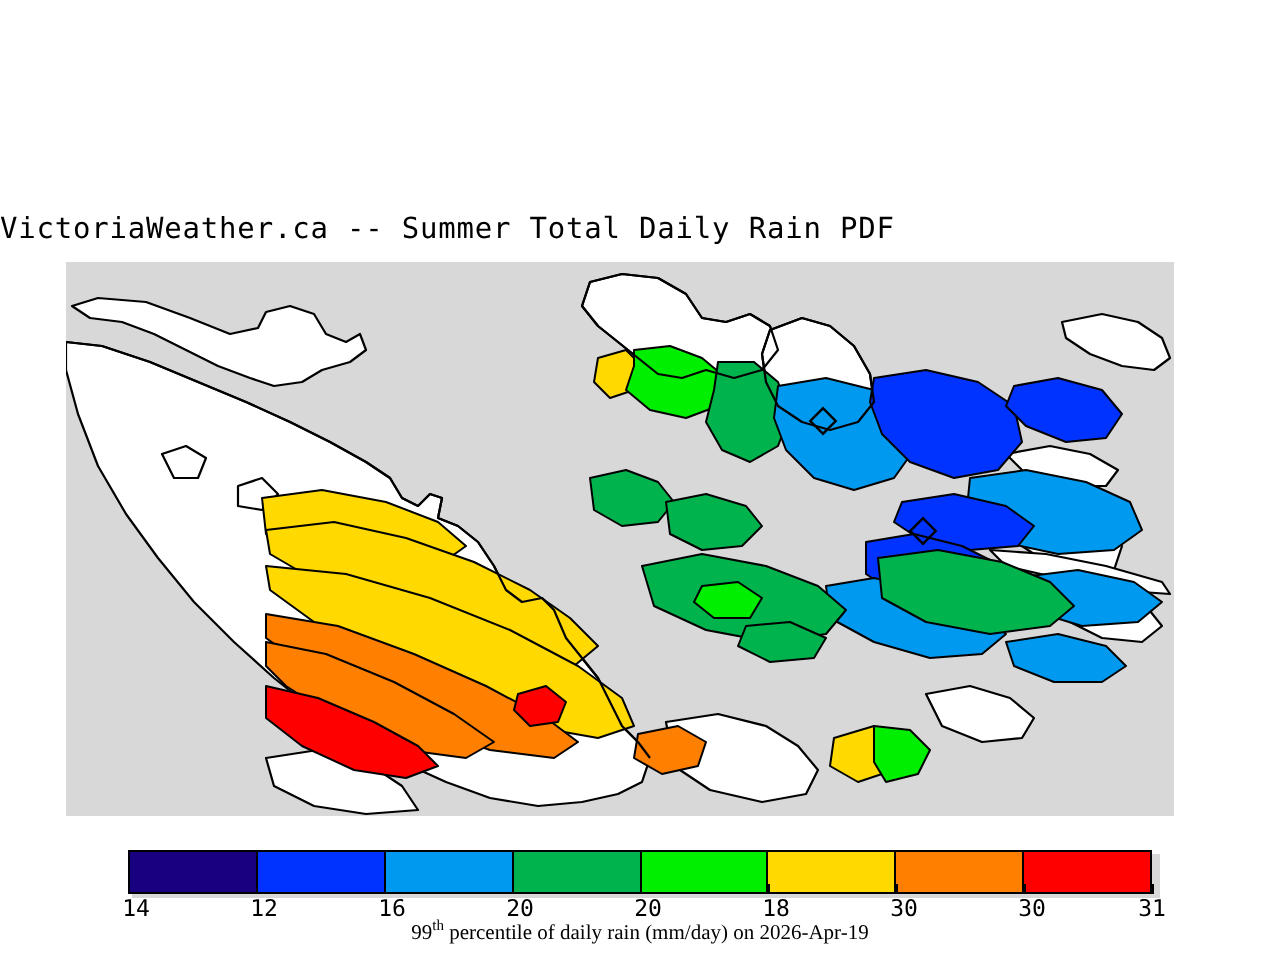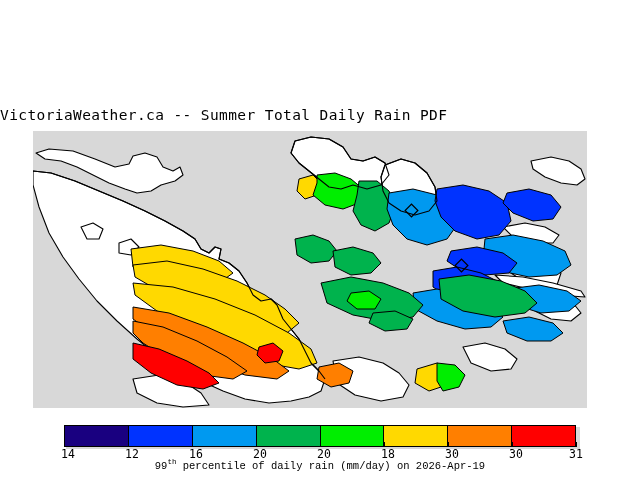--- a/index.html
+++ b/index.html
@@ -74,21 +74,21 @@
     position:absolute;
     top:-5px;
     width:1px;height:5px;
     background:#000;
   }
 
   .caption{
     position:absolute;
     left:0;top:458px;width:640px;
     text-align:center;
-    font-family:Liberation Mono, monospace;
+    font-family:Liberation Serif, serif;
     font-size:10.5px;
     color:#000;
     white-space:pre;
   }
   .caption sup{font-size:7.5px;vertical-align:super;}
 </style>
 </head>
 <body>
 
 <div id="stage">

